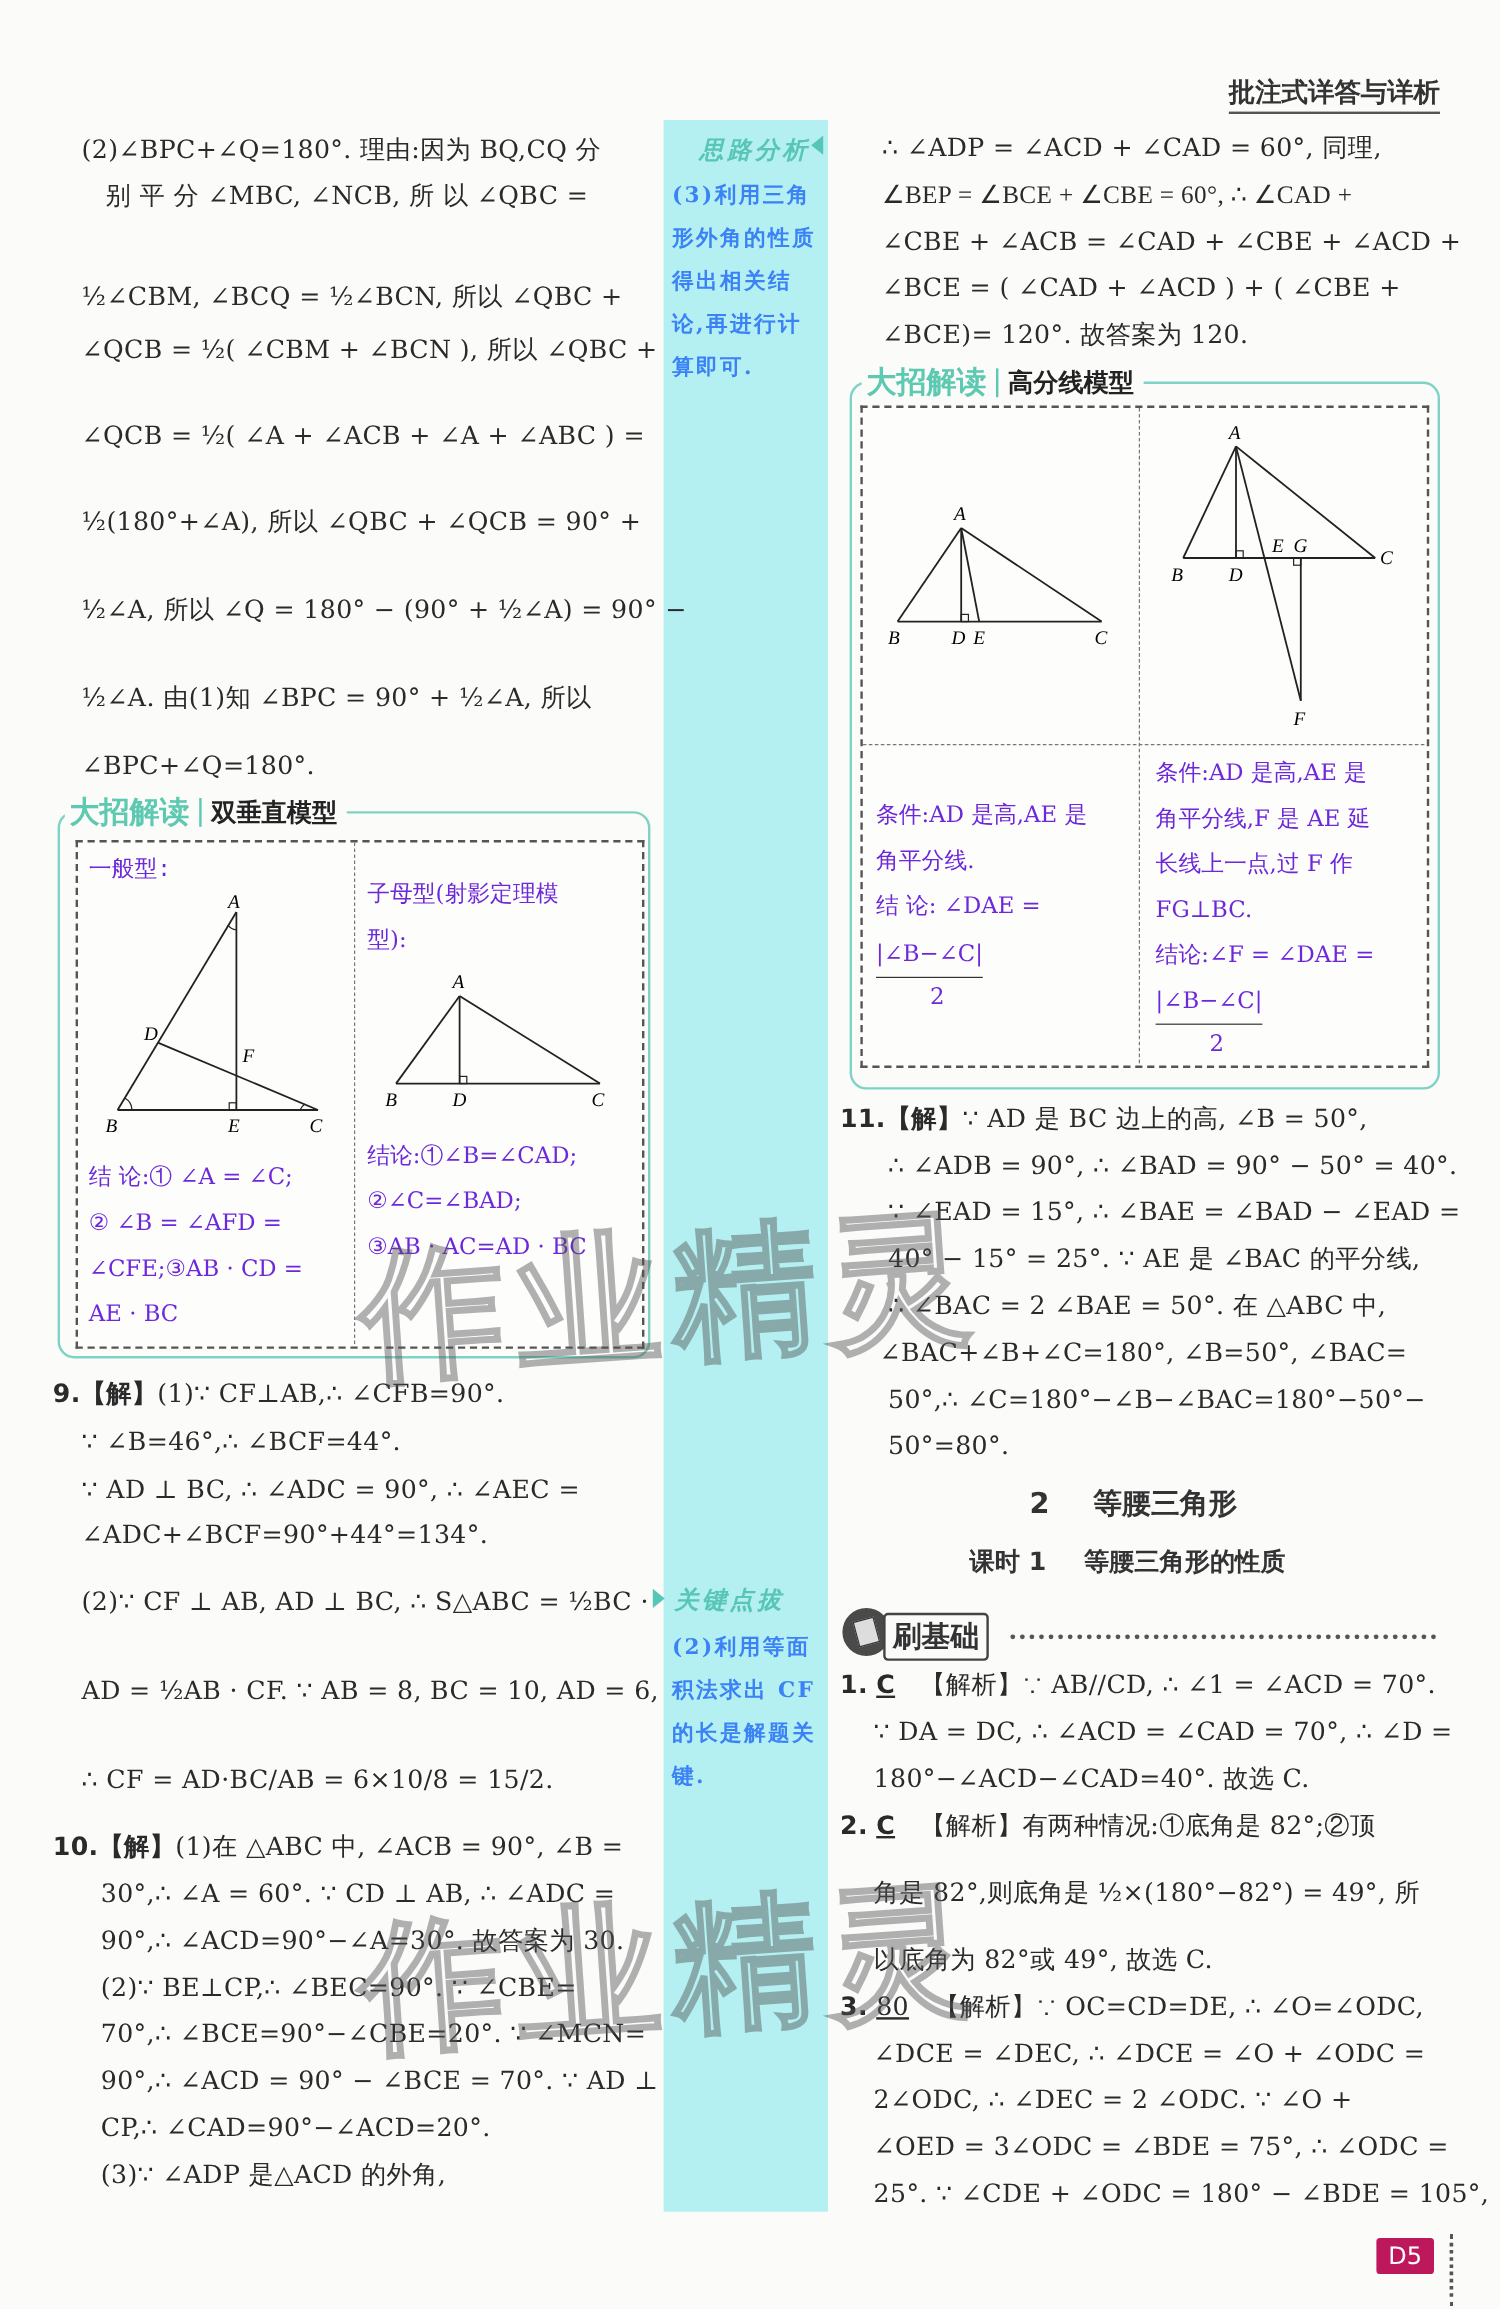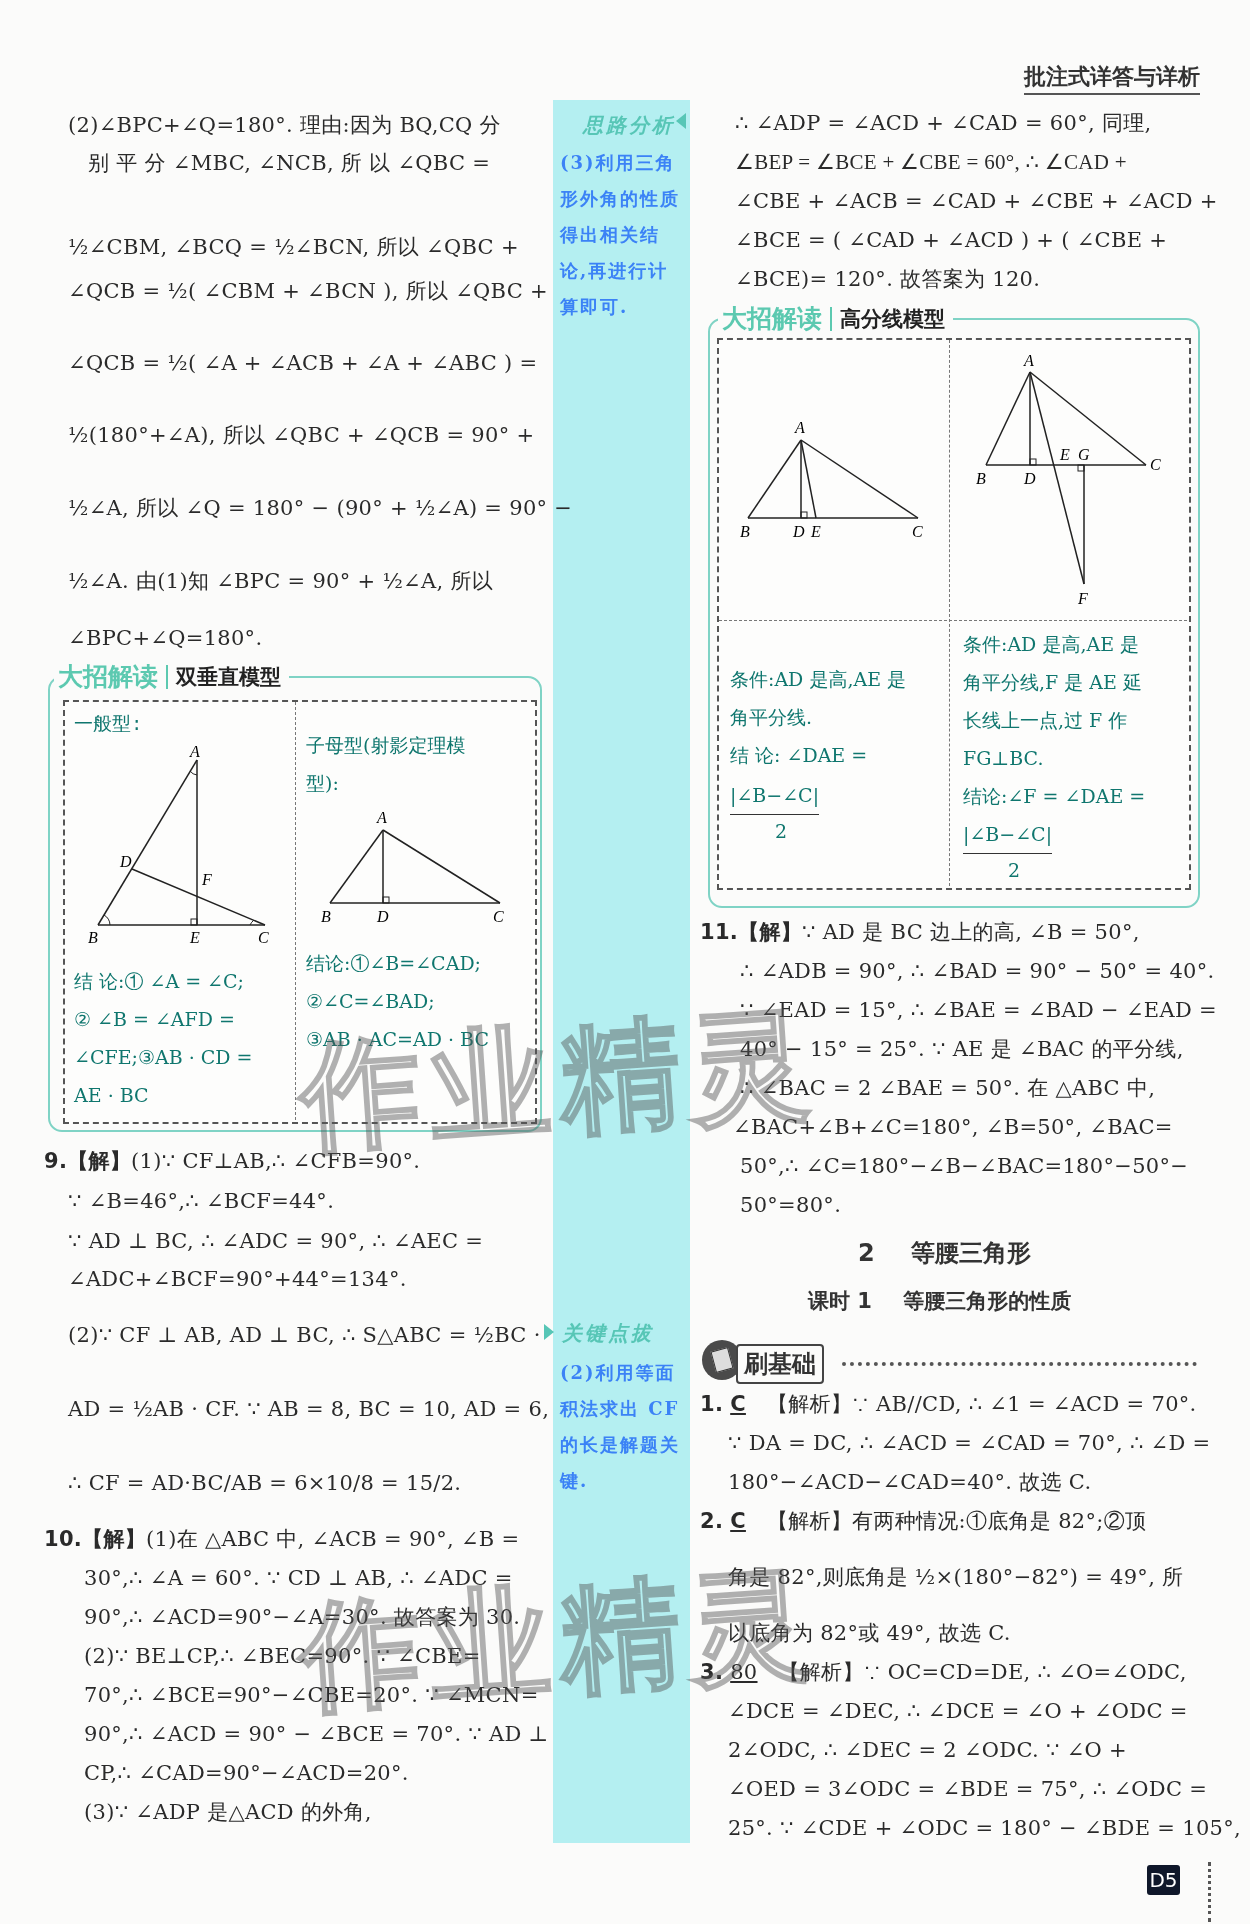--- a/index.html
+++ b/index.html
@@ -13,24 +13,24 @@
   .side-title{position:absolute;font-size:20px;color:#57c6b6;font-weight:bold;font-style:italic;letter-spacing:3px;}
   .side-text{position:absolute;font-size:18px;line-height:36px;color:#3b82f6;font-weight:bold;width:125px;letter-spacing:2px;}
   .model-box{position:absolute;border:2px solid #7fd3c5;border-radius:14px;}
   .model-title{position:absolute;display:flex;align-items:center;background:#fbfbfa;padding:0 8px 0 4px;}
   .model-title .a{font-family:"DejaVu Sans",sans-serif;font-size:25px;font-weight:bold;color:#5cc9b0;}
   .model-title .sep{width:2px;height:24px;background:#5cc9b0;margin:0 8px;}
   .model-title .b{font-family:"DejaVu Sans",sans-serif;font-size:21px;font-weight:bold;color:#222;}
   .inner{position:absolute;border:2px dashed #555;background:#fdfdfc;}
   .divv{position:absolute;border-left:1px dashed #777;}
   .divh{position:absolute;border-top:1px dashed #777;}
-  .cell-text{position:absolute;font-size:19px;line-height:38px;color:#0f766e;}
+  .cell-text{position:absolute;font-size:19px;line-height:38px;color:#6d28d9;}
   .num{font-family:"DejaVu Sans","Liberation Sans",sans-serif;font-weight:bold;}
   .section-h{position:absolute;font-family:"DejaVu Sans",sans-serif;font-weight:bold;color:#333;}
-  .badge{position:absolute;left:1147px;top:1865px;width:33px;height:30px;background:#0f172a;border-radius:3px;
+  .badge{position:absolute;left:1147px;top:1865px;width:48px;height:30px;background:#be185d;border-radius:3px;
          color:#fff;font-family:"DejaVu Sans",sans-serif;font-size:20px;text-align:center;line-height:30px;}
   .dots{position:absolute;border-top:4px dotted #555;}
   .icon-book{position:absolute;width:40px;height:40px;border-radius:50%;background:#4a4a4a;}
   .icon-book:after{content:"";position:absolute;left:11px;top:9px;width:16px;height:20px;background:#ddd;transform:rotate(-15deg);border:1px solid #333;}
   .brush-label{position:absolute;border:2px solid #444;border-radius:4px;padding:0 6px;font-family:"DejaVu Sans",sans-serif;
                font-size:24px;font-weight:bold;color:#333;line-height:36px;background:#fbfbfa;}
   .watermark{position:absolute;font-family:"DejaVu Sans",sans-serif;font-weight:bold;color:transparent;
              -webkit-text-stroke:2px #555;opacity:.45;letter-spacing:10px;}
   .ul{text-decoration:underline;}
 </style>

